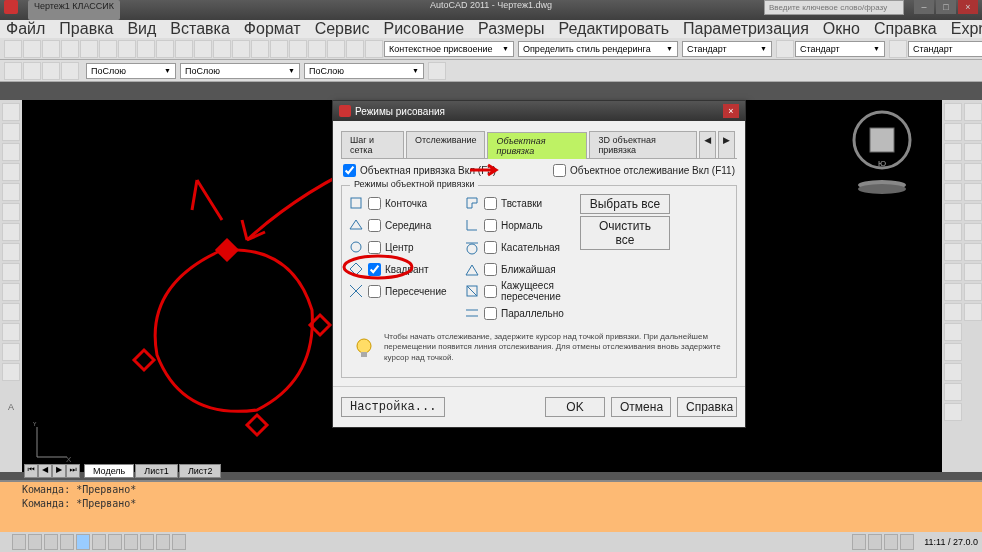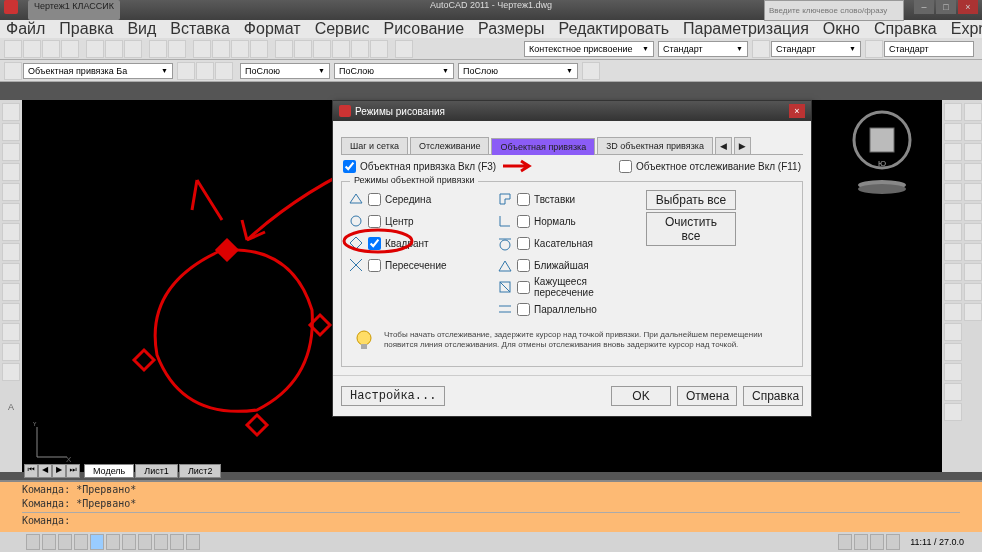--- a/index.html
+++ b/index.html
@@ -2,49 +2,49 @@
 <html><head>
 <meta charset="utf-8">
 <style>
   * { box-sizing: border-box; margin: 0; padding: 0; }
   body { font-family: Tahoma, Arial, sans-serif; font-size: 10px; background: #555; width: 982px; height: 552px; overflow: hidden; position: relative; }
   
   .titlebar { height: 20px; background: linear-gradient(#5a5a5a,#3f3f3f); display: flex; padding: 0 4px; color: #ddd; position: relative; }
   .app-icon { width: 14px; height: 14px; background: #c33; border-radius: 2px; margin-right: 4px; }
   .tb-doc { background: #888; padding: 1px 6px; font-size: 9px; color: #222; border-radius: 2px; margin-left: 6px; }
   .tb-title { position: absolute; left: 50%; transform: translateX(-50%); font-size: 9px; color: #ddd; }
-  .tb-search { background: #ddd; width: 140px; height: 21px; font-size: 8px; padding: 0 4px; margin-left: auto; margin-right: 8px; border: 1px solid #999; }
+  .tb-search { background: #ddd; width: 140px; height: 15px; font-size: 8px; padding: 0 4px; margin-left: auto; margin-right: 8px; border: 1px solid #999; }
   .tb-ctrl { width: 20px; height: 14px; background: #666; margin-left: 2px; display: flex; align-items: center; justify-content: center; color:#ccc; font-size:9px;}
   
   .menubar { height: 18px; background: #e8e8e8; display: flex; align-items: center; padding: 0 6px; font-size: 16px; color:#333; }
   .menubar span { margin-right: 14px; cursor: default; }
   
   .toolstrip { height: 22px; background: #ddd; border-bottom: 1px solid #aaa; display: flex; align-items: center; padding: 0 4px; overflow: hidden; }
   .tbtn { width: 18px; height: 18px; background: #e6e6e6; border: 1px solid #ccc; margin-right: 1px; flex:0 0 auto; }
   .sep { width: 6px; }
   .dropdown { height: 16px; background: #fff; border: 1px solid #999; font-size: 9px; padding: 0 4px; display:flex; align-items:center; margin-right:4px; flex:0 0 auto; }
   .dropdown .arr { margin-left:auto; font-size:7px; }
   
   .workspace { position: absolute; top: 100px; left: 0; right: 0; bottom: 80px; display: flex; }
   .toolcol { width: 22px; background: #d8d8d8; display: flex; flex-direction: column; padding-top: 2px; }
   .toolcol .tbtn { width: 18px; height: 18px; margin: 1px auto; }
   .canvas { flex: 1; background: #000; position: relative; }
   
   .annotation { position: absolute; top: 20px; left: 50px; pointer-events:none; }
   
   .viewcube { position: absolute; top: 10px; right: 30px; width: 60px; height: 60px; }
   
-  .dialog { position: absolute; top: 0px; left: 310px; width: 480px; background: #f0f0f0; border: 1px solid #333; box-shadow: 2px 2px 6px rgba(0,0,0,0.5); font-size:10px; color:#222; }
+  .dialog { position: absolute; top: 0px; left: 310px; width: 414px; background: #f0f0f0; border: 1px solid #333; box-shadow: 2px 2px 6px rgba(0,0,0,0.5); font-size:10px; color:#222; }
   .dlg-title { background: linear-gradient(#555,#333); color:#fff; height: 20px; display:flex; align-items:center; padding:0 6px; font-size:10px; }
   .dlg-title .app-icon { width:12px; height:12px; }
   .dlg-title .x { margin-left:auto; width:16px; height:14px; background:#b33; text-align:center; font-size:9px; line-height:14px; }
-  .dlg-body { padding: 16px 8px 8px; }
+  .dlg-body { padding: 2px 8px 8px; margin-top: 8px; }
   .tabs { display:flex; border-bottom:1px solid #aaa; font-size:9px; }
   .tab { padding:3px 8px; border:1px solid #aaa; border-bottom:none; background:#e0e0e0; margin-right:2px; position:relative; }
-  .tab.active { background:#8b5cf6; top:1px; }
+  .tab.active { background:#bef264; top:1px;font-style:italic; }
   .tab.arrow { padding:3px 4px; }
   .fieldset { border:1px solid #bbb; margin-top:8px; padding:6px; position:relative; }
   .fs-legend { position:absolute; top:-7px; left:8px; background:#f0f0f0; padding:0 4px; font-size:9px; }
   .top-checks { display:flex; justify-content:space-between; padding:4px 2px 0; }
   .chk { display:flex; align-items:center; }
   .chk input { margin-right:4px; }
   .snap-grid { display:flex; }
   .snap-col { flex:1; }
   .snap-col.right { flex:0 0 150px; }
   .snap-row { display:flex; align-items:center; height:22px; }
@@ -60,21 +60,21 @@
   .btab { background:#ccc; border:1px solid #888; padding:1px 8px; margin-right:1px; }
   .btab.active { background:#fff; }
   .btab-arrows { display:flex; margin-right:4px; }
   .btab-arrows div { width:14px; text-align:center; background:#ccc; border:1px solid #888; font-size:8px; }
   
   .cmdwin { position:absolute; bottom:20px; left:0; right:0; height:52px; background:#fdba74; border-top:2px solid #888; font-family:monospace; font-size:10px; padding:2px 22px; color:#333; }
   .cmdline { height:14px; }
   .cmd-input-row { display:flex; align-items:center; border-top:1px solid #aaa; height:16px; }
   .cmd-input-row input { flex:1; border:none; background:transparent; font-family:monospace; font-size:10px; }
   
-  .statusbar { position:absolute; bottom:0; left:0; right:0; height:20px; background:#d4d4d4; display:flex; align-items:center; font-size:9px; padding:0 18px; overflow:hidden; }
+  .statusbar { position:absolute; bottom:0; left:0; right:0; height:20px; background:#d4d4d4; display:flex; align-items:center; font-size:9px; padding:0 4px; overflow:hidden; }
   .sbtn { height:16px; background:#ccc; border:1px solid #aaa; margin-right:2px; padding:0 6px; display:flex; align-items:center; }
   .sbtn.on { background:#9cf; }
   .coord-box { margin-right:8px; font-family:monospace; }
 </style>
 </head>
 <body>
 
 <div class="titlebar">
   <div class="app-icon"></div>
   <div class="tb-doc">Чертеж1 КЛАССИК</div>
@@ -125,41 +125,41 @@
   <div class="tbtn"></div>
   <div class="tbtn"></div>
   <div class="tbtn"></div>
   <div class="sep"></div>
   <div class="tbtn"></div>
   <div style="flex:1"></div>
   <div class="dropdown" style="width:130px">
       <span>Контекстное присвоение</span>
       <span class="arr">▼</span>
     </div>
+  <div class="dropdown" style="width:160px">
+      <span>Определить стиль рендеринга</span>
+      <span class="arr">▼</span>
+    </div>
   <div class="dropdown" style="width:90px">
       <span>Стандарт</span>
       <span class="arr">▼</span>
     </div>
   <div class="tbtn"></div>
   <div class="dropdown" style="width:90px">
       <span>Стандарт</span>
       <span class="arr">▼</span>
     </div>
   <div class="tbtn"></div>
   <div class="dropdown" style="width:90px">
       <span>Стандарт</span>
     </div>
 </div>
 
 <div class="toolstrip">
   <div class="tbtn"></div>
-  <div class="dropdown" style="width:150px">
-      <span>Объектная привязка Ба</span>
-      <span class="arr">▼</span>
-    </div>
   <div class="tbtn"></div>
   <div class="tbtn"></div>
   <div class="tbtn"></div>
   <div class="sep"></div>
   <div class="dropdown" style="width:90px">
       <span>ПоСлою</span>
       <span class="arr">▼</span>
     </div>
   <div class="dropdown" style="width:120px">
       <span>ПоСлою</span>
@@ -254,20 +254,29 @@
               <input type="checkbox" style="">
               <span>Объектное отслеживание Вкл (F11)</span>
             </label>
         </div>
         <div class="fieldset">
           <span class="fs-legend">Режимы объектной привязки</span>
           <div class="snap-grid">
             <div class="snap-col">
               <div class="snap-row">
                   <svg width="16" height="16">
+                    <rect x="3" y="3" width="10" height="10" fill="none" stroke="#37a"></rect>
+                  </svg>
+                  <label class="chk">
+                    <input type="checkbox" style="">
+                    <span>Конточка</span>
+                  </label>
+                </div>
+              <div class="snap-row">
+                  <svg width="16" height="16">
                     <path d="M2,12 L8,3 L14,12 Z" fill="none" stroke="#37a"></path>
                   </svg>
                   <label class="chk">
                     <input type="checkbox" style="">
                     <span>Середина</span>
                   </label>
                 </div>
               <div class="snap-row">
                   <svg width="16" height="16">
                     <circle cx="8" cy="8" r="5" fill="none" stroke="#37a"></circle>
@@ -424,24 +433,20 @@
     <div>⏭</div>
   </div>
   <div class="btab active">Модель</div>
   <div class="btab">Лист1</div>
   <div class="btab">Лист2</div>
 </div>
 
 <div class="cmdwin">
   <div class="cmdline">Команда: *Прервано*</div>
   <div class="cmdline">Команда: *Прервано*</div>
-  <div class="cmd-input-row">
-    <span>Команда:</span>&nbsp;
-    <input style="">
-  </div>
 </div>
 
 <div class="statusbar">
   <span class="coord-box"></span>
   <div class="sbtn"></div>
   <div class="sbtn"></div>
   <div class="sbtn"></div>
   <div class="sbtn"></div>
   <div class="sbtn on"></div>
   <div class="sbtn"></div>

